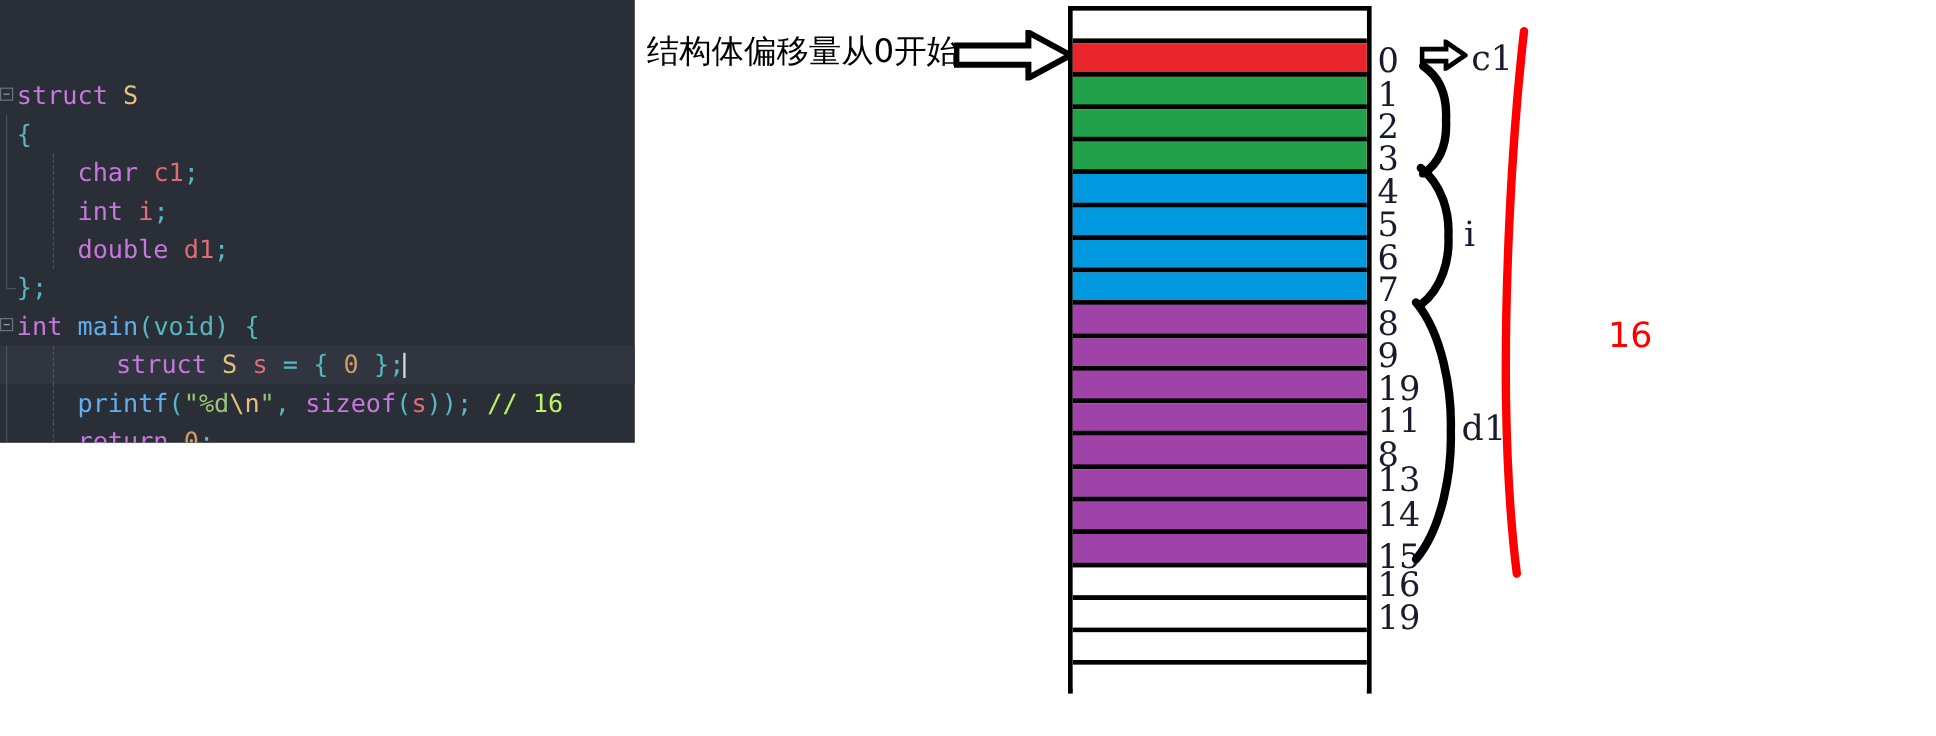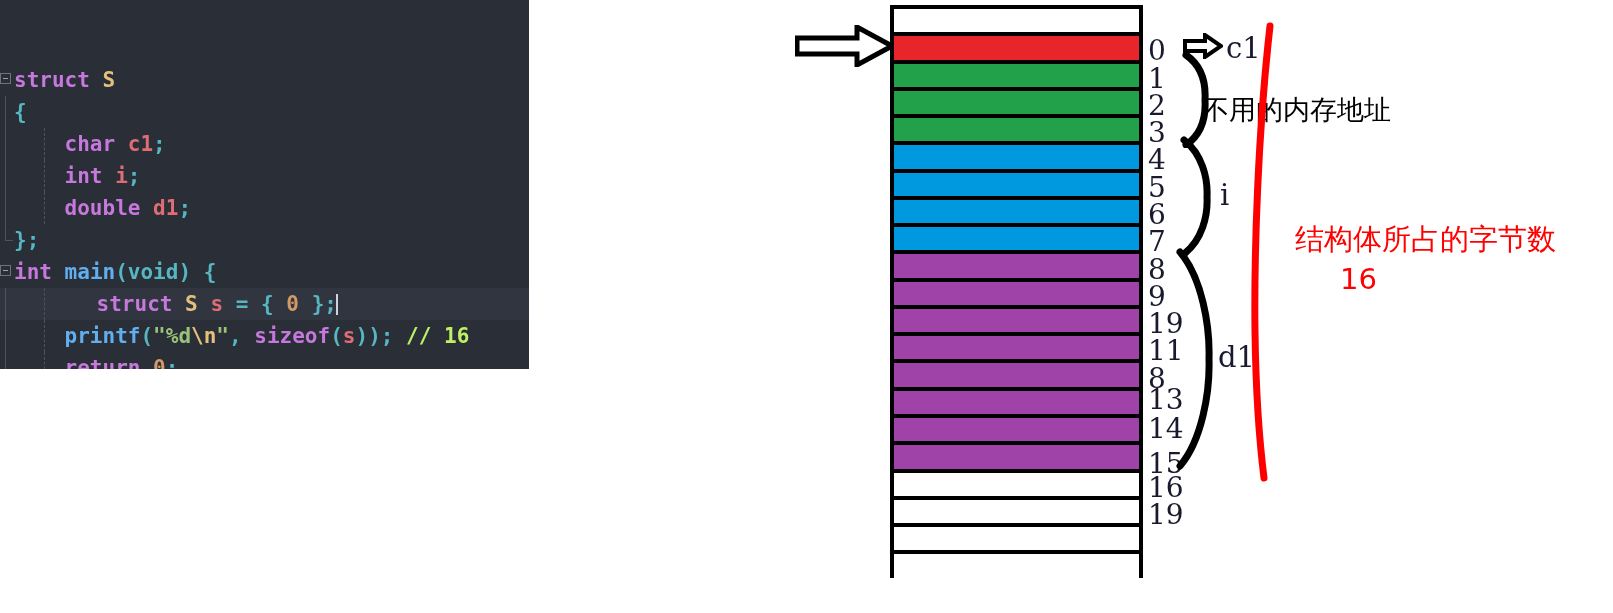--- a/index.html
+++ b/index.html
@@ -32,21 +32,20 @@
     font-size: 21px;
     line-height: 32px;
     white-space: pre;
     overflow: hidden;
   }
   .code-line {
     position: relative;
     height: 32px;
     padding-left: 14px;
     box-sizing: border-box;
-    font-weight: bold;
   }
   .code-line.highlight {
     background: #31353f;
     padding-left: 46px;
   }
   
   .fold-marker {
     position: absolute;
     left: 0px;
     top: 9px;
@@ -210,20 +209,21 @@
 </style>
 </head>
 <body>
 
 <div id="root">
 
   <div id="code-panel">
     <div id="code-lines"><div class="code-line"><span class="fold-marker"></span><span class="kw">struct</span><span class="plain"> </span><span class="type">S</span></div><div class="code-line"><span class="fold-guide"></span><span class="punc">{</span></div><div class="code-line"><span class="fold-guide"></span><span class="indent-guide"></span><span class="plain">    </span><span class="kw">char</span><span class="plain"> </span><span class="var">c1</span><span class="punc">;</span></div><div class="code-line"><span class="fold-guide"></span><span class="indent-guide"></span><span class="plain">    </span><span class="kw">int</span><span class="plain"> </span><span class="var">i</span><span class="punc">;</span></div><div class="code-line"><span class="fold-guide"></span><span class="indent-guide"></span><span class="plain">    </span><span class="kw">double</span><span class="plain"> </span><span class="var">d1</span><span class="punc">;</span></div><div class="code-line"><span class="fold-end"></span><span class="punc">}</span><span class="punc">;</span></div><div class="code-line"><span class="fold-marker"></span><span class="kw">int</span><span class="plain"> </span><span class="fn">main</span><span class="punc">(</span><span class="punc">void</span><span class="punc">)</span><span class="plain"> </span><span class="punc">{</span></div><div class="code-line highlight"><span class="fold-guide"></span><span class="indent-guide"></span><span class="plain">    </span><span class="kw">struct</span><span class="plain"> </span><span class="type">S</span><span class="plain"> </span><span class="var">s</span><span class="plain"> </span><span class="punc">=</span><span class="plain"> </span><span class="punc">{</span><span class="plain"> </span><span class="num">0</span><span class="plain"> </span><span class="punc">}</span><span class="punc">;</span><span class="caret"></span></div><div class="code-line"><span class="fold-guide"></span><span class="indent-guide"></span><span class="plain">    </span><span class="fn">printf</span><span class="punc">(</span><span class="str">"%d</span><span class="esc">\n</span><span class="str">"</span><span class="punc">,</span><span class="plain"> </span><span class="kw">sizeof</span><span class="punc">(</span><span class="var">s</span><span class="punc">)</span><span class="punc">)</span><span class="punc">;</span><span class="plain"> </span><span class="cmt">// 16</span></div><div class="code-line"><span class="fold-guide"></span><span class="indent-guide"></span><span class="plain">    </span><span class="kw">return</span><span class="plain"> </span><span class="num">0</span><span class="punc">;</span></div></div>
   </div>
 
+  <div id="offset-note">结构体偏移量从0开始</div>
 
   <svg id="offset-arrow" viewBox="0 0 100 42">
     <path d="M2,13 L62,13 L62,2 L97,21 L62,40 L62,29 L2,29 Z" fill="#ffffff" stroke="#000000" stroke-width="5" stroke-linejoin="miter"></path>
   </svg>
 
   <div id="mem-table">
       <div class="mem-cell c-white"></div>
       <div class="mem-cell c-red"></div>
       <div class="mem-cell c-green"></div>
       <div class="mem-cell c-green"></div>
@@ -268,31 +268,29 @@
     </div>
 
   <svg id="c1-arrow" viewBox="0 0 40 26">
     <path d="M2,8 L22,8 L22,2 L38,13 L22,24 L22,18 L2,18 Z" fill="#ffffff" stroke="#000000" stroke-width="4" stroke-linejoin="miter"></path>
   </svg>
   <div class="field-label" style="left:1226px; top:31px;">c1</div>
 
   <svg class="brace-svg" style="left:1180px; top:52px; width:40px; height:96px;" viewBox="0 0 40 96">
     <path d="M6,3 C22,14 26,30 25,48 C26,66 22,82 6,93" fill="none" stroke="#000000" stroke-width="7" stroke-linecap="round"></path>
   </svg>
-  <div class="cn-label" style="left:1202px; top:92px;">不用的内存地址</div>
 
   <svg class="brace-svg" style="left:1176px; top:136px; width:46px; height:122px;" viewBox="0 0 46 122">
     <path d="M8,4 C26,18 32,42 31,61 C32,80 26,104 8,118" fill="none" stroke="#000000" stroke-width="7" stroke-linecap="round"></path>
   </svg>
   <div class="field-label" style="left:1220px; top:178px;">i</div>
 
   <svg class="brace-svg" style="left:1172px; top:248px; width:50px; height:222px;" viewBox="0 0 50 222">
     <path d="M8,4 C30,30 38,78 37,111 C38,144 30,192 8,218" fill="none" stroke="#000000" stroke-width="7" stroke-linecap="round"></path>
   </svg>
   <div class="field-label" style="left:1218px; top:340px;">d1</div>
 
   <svg id="red-brace" viewBox="0 0 40 460">
     <path d="M22,4 C10,110 6,230 7,310 C8,380 12,424 16,456" fill="none" stroke="#ff0000" stroke-width="7" stroke-linecap="round"></path>
   </svg>
-  <div class="red-text" id="red-line1">结构体所占的字节数</div>
   <div class="red-text" id="red-line2">16</div>
 
 </div>
 
 </body></html>

